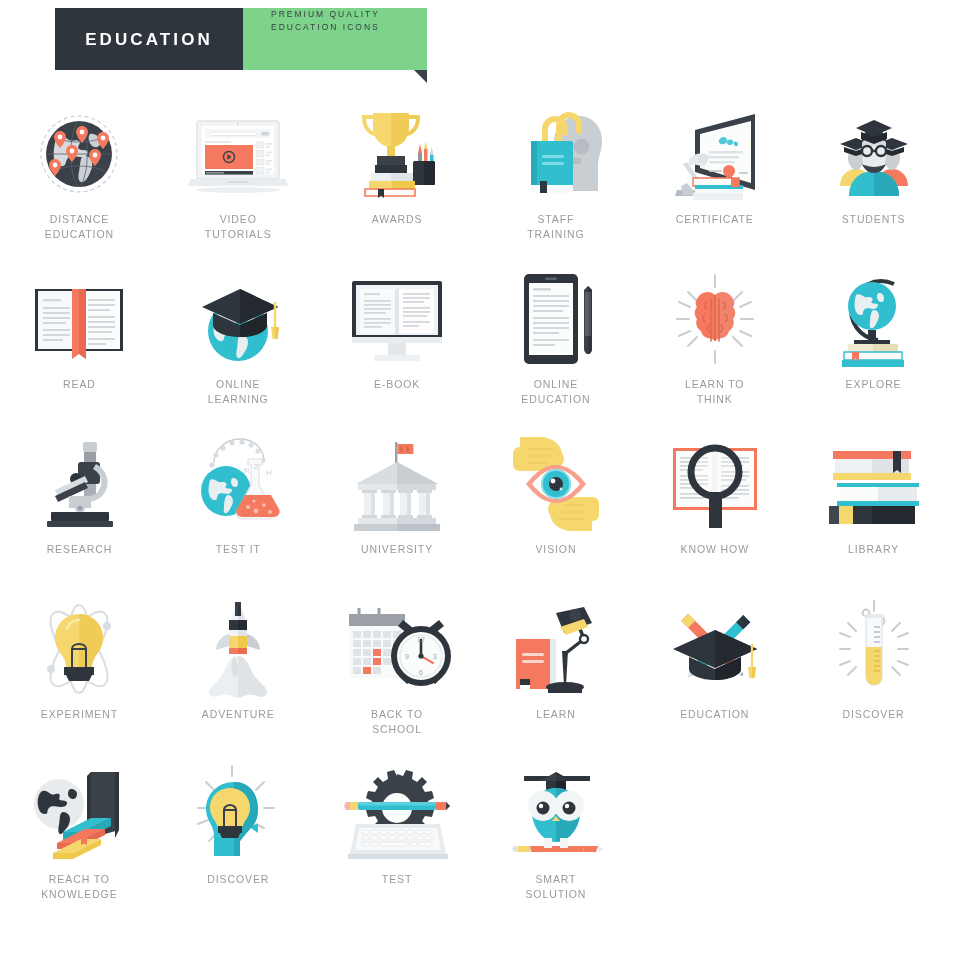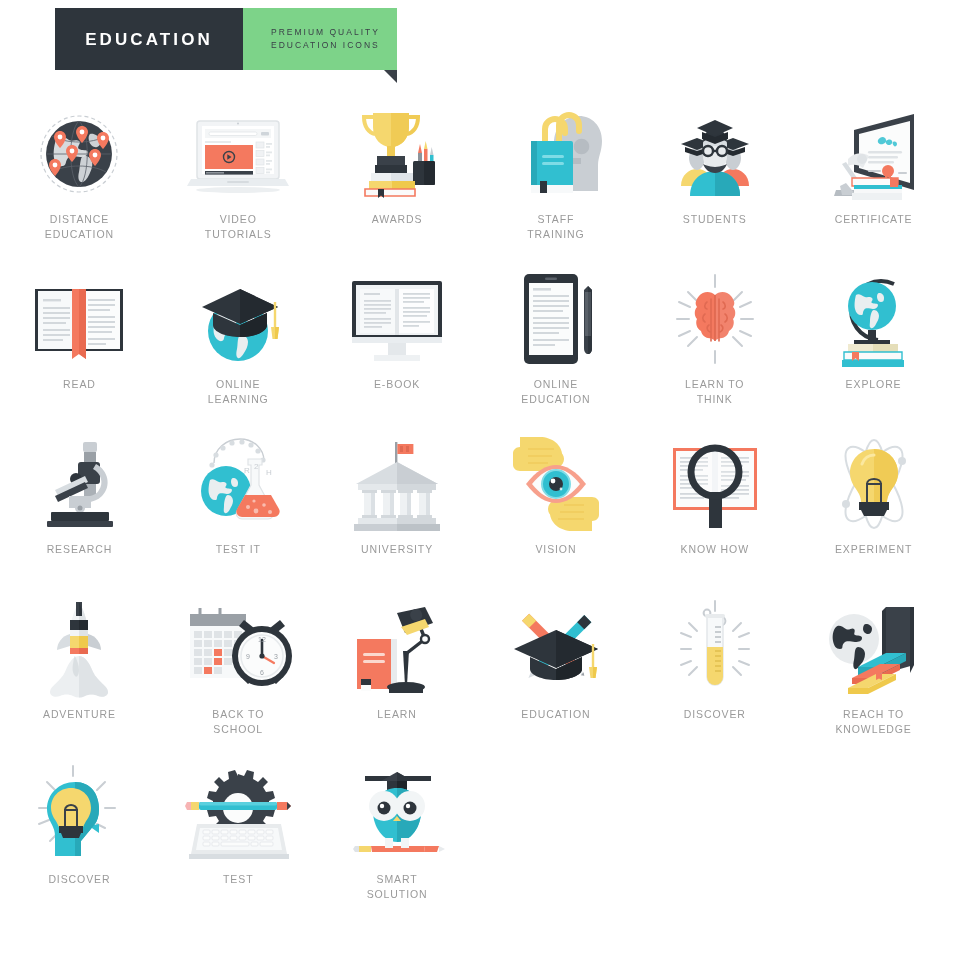--- a/index.html
+++ b/index.html
@@ -15,22 +15,22 @@
   .header{position:absolute;left:55px;top:8px;height:62px;display:flex;}
   .header-dark{
     width:188px;height:62px;background:#2e353c;
     display:flex;align-items:center;justify-content:center;
   }
   .header-dark-label{
     color:#ffffff;font-size:17px;font-weight:bold;letter-spacing:3.1px;
     line-height:1;
   }
   .header-green{
-    width:154px;height:62px;background:#7dd389;position:relative;
-    display:flex;flex-direction:column;justify-content:center;
+    width:184px;height:62px;background:#7dd389;position:relative;
+    display:flex;flex-direction:column;justify-content:flex-start;
     padding-left:28px;box-sizing:border-box;
   }
   .header-green-line{
     color:#3a4048;font-size:8.5px;letter-spacing:2.0px;line-height:1.55;
     font-weight:normal;
   }
   .header-fold{
     position:absolute;right:0;bottom:-13px;width:0;height:0;
     border-left:13px solid transparent;
     border-top:13px solid #3a4048;
@@ -212,20 +212,54 @@
           <rect x="36" y="59" width="22" height="3" rx="1.5"></rect>
         </g>
       </svg>
     </div>
     <div class="label">STAFF
 TRAINING</div>
   </div>
 
   <div class="cell">
     <div class="art">
+      <svg width="112" height="100" viewBox="0 0 112 100">
+        <path d="M96 10L36 26v42l60 18z" fill="#3a4149"></path>
+        <path d="M92 17L41 30v34l51 15z" fill="#fbfcfc"></path>
+        <g fill="#31bfd0" opacity=".85">
+          <path d="M60 36c2-3 5-4 7-2s1 5-2 6-6-1-5-4zm8 1c2-2 5-2 6 0s-1 4-3 4-4-2-3-4zm7 1c2-1 4 0 4 2s-2 3-3 2-2-3-1-4z"></path>
+        </g>
+        <g fill="#dfe3e6">
+          <rect x="50" y="47" width="34" height="2.6" rx="1.3"></rect>
+          <rect x="50" y="52" width="30" height="2.6" rx="1.3"></rect>
+          <rect x="50" y="57" width="26" height="2.6" rx="1.3"></rect>
+        </g>
+        <circle cx="70" cy="67" r="6" fill="#f4795f"></circle>
+        <path d="M67 72h2v7l-1-1.2-1 1.2zm4 0h2v7.5l-1-1.2-1 1.2z" fill="#f4795f"></path>
+        <g fill="#c9ced3">
+          <rect x="50" y="66" width="13" height="2" rx="1"></rect>
+          <rect x="80" y="68" width="9" height="2" rx="1"></rect>
+        </g>
+        <path d="M18 86h18l2 6H16z" fill="#b6bcc2"></path>
+        <path d="M24 60l4-2 18 26-4 2z" fill="#d8dde1"></path>
+        <path d="M22 82l6-3 10 12H24z" fill="#c9ced3"></path>
+        <path d="M30 55c5-6 14-8 21-3l-6 12c-5-4-11-4-15-2z" fill="#e8ebed"></path>
+        <path d="M44 50a5 5 0 1 1 0 10 5 5 0 0 1 0-10z" fill="#dfe3e6"></path>
+        <path d="M34 74h46v8H34z" fill="#fbfbfb" stroke="#f4795f" stroke-width="1.4"></path>
+        <path d="M36 81h48v9H36z" fill="#f7f8f9"></path>
+        <rect x="36" y="81" width="48" height="4" fill="#31bfd0"></rect>
+        <path d="M34 89h50v7H34z" fill="#eef1f3"></path>
+        <rect x="72" y="74" width="8" height="9" fill="#f4795f"></rect>
+      </svg>
+    </div>
+    <div class="label">CERTIFICATE</div>
+  </div>
+
+  <div class="cell">
+    <div class="art">
       <svg width="112" height="96" viewBox="0 0 112 96">
         <path d="M22 80c0-11 8-17 16-17s16 6 16 17z" fill="#f5d76e"></path>
         <path d="M30 52c0-6 4-10 8-10s8 4 8 10-4 12-8 12-8-6-8-12z" fill="#c9ced3"></path>
         <path d="M22 38l16-6 16 6-16 6z" fill="#2e353c"></path>
         <path d="M26 41l12 4 12-4v5l-12 4-12-4z" fill="#242a30"></path>
         <path d="M58 80c0-11 8-17 16-17s16 6 16 17z" fill="#f4795f"></path>
         <path d="M66 52c0-6 4-10 8-10s8 4 8 10-4 12-8 12-8-6-8-12z" fill="#c9ced3"></path>
         <path d="M58 38l16-6 16 6-16 6z" fill="#2e353c"></path>
         <path d="M62 41l12 4 12-4v5l-12 4-12-4z" fill="#242a30"></path>
         <path d="M31 90c0-16 11-25 25-25s25 9 25 25z" fill="#31bfd0"></path>
@@ -237,54 +271,20 @@
         <g fill="none" stroke="#2e353c" stroke-width="2.4">
           <circle cx="49" cy="45" r="5"></circle>
             <circle cx="63" cy="45" r="5"></circle>
           <path d="M54 45h4"></path>
         </g>
         <path d="M38 22l18-8 18 8-18 8z" fill="#2e353c"></path>
         <path d="M43 26l13 5 13-5v7l-13 5-13-5z" fill="#242a30"></path>
       </svg>
     </div>
     <div class="label">STUDENTS</div>
-  </div>
-
-  <div class="cell">
-    <div class="art">
-      <svg width="112" height="100" viewBox="0 0 112 100">
-        <path d="M96 10L36 26v42l60 18z" fill="#3a4149"></path>
-        <path d="M92 17L41 30v34l51 15z" fill="#fbfcfc"></path>
-        <g fill="#31bfd0" opacity=".85">
-          <path d="M60 36c2-3 5-4 7-2s1 5-2 6-6-1-5-4zm8 1c2-2 5-2 6 0s-1 4-3 4-4-2-3-4zm7 1c2-1 4 0 4 2s-2 3-3 2-2-3-1-4z"></path>
-        </g>
-        <g fill="#dfe3e6">
-          <rect x="50" y="47" width="34" height="2.6" rx="1.3"></rect>
-          <rect x="50" y="52" width="30" height="2.6" rx="1.3"></rect>
-          <rect x="50" y="57" width="26" height="2.6" rx="1.3"></rect>
-        </g>
-        <circle cx="70" cy="67" r="6" fill="#f4795f"></circle>
-        <path d="M67 72h2v7l-1-1.2-1 1.2zm4 0h2v7.5l-1-1.2-1 1.2z" fill="#f4795f"></path>
-        <g fill="#c9ced3">
-          <rect x="50" y="66" width="13" height="2" rx="1"></rect>
-          <rect x="80" y="68" width="9" height="2" rx="1"></rect>
-        </g>
-        <path d="M18 86h18l2 6H16z" fill="#b6bcc2"></path>
-        <path d="M24 60l4-2 18 26-4 2z" fill="#d8dde1"></path>
-        <path d="M22 82l6-3 10 12H24z" fill="#c9ced3"></path>
-        <path d="M30 55c5-6 14-8 21-3l-6 12c-5-4-11-4-15-2z" fill="#e8ebed"></path>
-        <path d="M44 50a5 5 0 1 1 0 10 5 5 0 0 1 0-10z" fill="#dfe3e6"></path>
-        <path d="M34 74h46v8H34z" fill="#fbfbfb" stroke="#f4795f" stroke-width="1.4"></path>
-        <path d="M36 81h48v9H36z" fill="#f7f8f9"></path>
-        <rect x="36" y="81" width="48" height="4" fill="#31bfd0"></rect>
-        <path d="M34 89h50v7H34z" fill="#eef1f3"></path>
-        <rect x="72" y="74" width="8" height="9" fill="#f4795f"></rect>
-      </svg>
-    </div>
-    <div class="label">CERTIFICATE</div>
   </div>
 
   <div class="cell">
     <div class="art">
       <svg width="104" height="84" viewBox="0 0 104 84">
         <path d="M8 12h40v62H8z" fill="#2e353c"></path>
         <path d="M56 12h40v62H56z" fill="#2e353c"></path>
         <path d="M11 14h37v58H11z" fill="#f7f9fa"></path>
         <path d="M56 14h37v58H56z" fill="#fbfcfc"></path>
         <path d="M11 14h37v58H11z" fill="none"></path>
@@ -601,20 +601,40 @@
             <rect x="60" y="63" width="18" height="1.8"></rect>
         </g>
         <rect x="48" y="58" width="13" height="36" fill="#2e353c"></rect>
         <circle cx="54" cy="38" r="24" fill="none" stroke="#2e353c" stroke-width="7"></circle>
         <circle cx="54" cy="38" r="20" fill="#fff" opacity=".22"></circle>
       </svg>
     </div>
     <div class="label">KNOW HOW</div>
   </div>
 
+  <div class="cell">
+    <div class="art">
+      <svg width="110" height="90" viewBox="0 0 110 90">
+        <path d="M14 12h78v8H14z" fill="#f4795f"></path>
+        <path d="M16 20h74v14H16z" fill="#eef1f3"></path>
+        <path d="M53 20h37v14H53z" fill="#dfe3e6"></path>
+        <path d="M14 34h78v7H14z" fill="#f5d76e"></path>
+        <path d="M74 12h8v22l-4-3-4 3z" fill="#2e353c"></path>
+        <path d="M18 44h82v4H18z" fill="#31bfd0"></path>
+        <path d="M20 48h78v14H20z" fill="#fbfcfc"></path>
+        <path d="M59 48h39v14H59z" fill="#e8ebed"></path>
+        <path d="M18 62h82v5H18z" fill="#31bfd0"></path>
+        <path d="M10 67h86v18H10z" fill="#2e353c"></path>
+        <path d="M53 67h43v18H53z" fill="#242a30"></path>
+        <path d="M20 67h14v18H20z" fill="#f5d76e"></path>
+        <path d="M10 67h10v18H10z" fill="#3f464e"></path>
+      </svg>
+    </div>
+    <div class="label">LIBRARY</div>
+  </div>
 
   <div class="cell">
     <div class="art">
       <svg width="100" height="100" viewBox="0 0 100 100">
         <g fill="none" stroke="#d8dde1" stroke-width="2">
           <ellipse cx="50" cy="50" rx="16" ry="44" transform="rotate(35 50 50)"></ellipse>
           <ellipse cx="50" cy="50" rx="16" ry="44" transform="rotate(-35 50 50)"></ellipse>
           <ellipse cx="50" cy="50" rx="12" ry="44"></ellipse>
         </g>
         <circle cx="78" cy="27" r="4" fill="#d8dde1"></circle>

